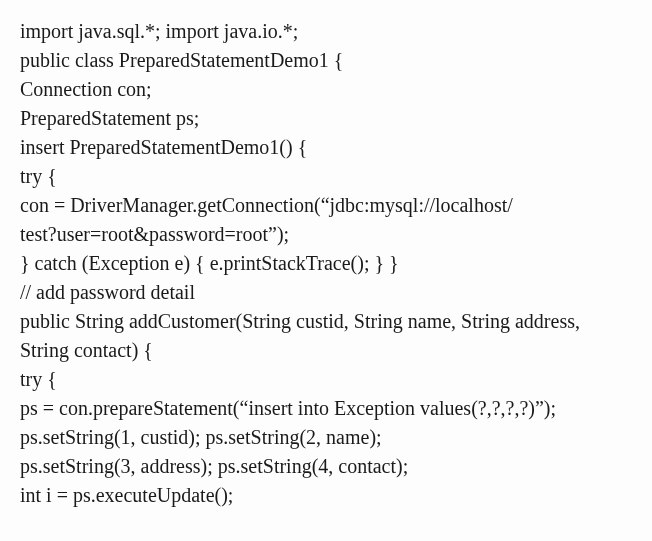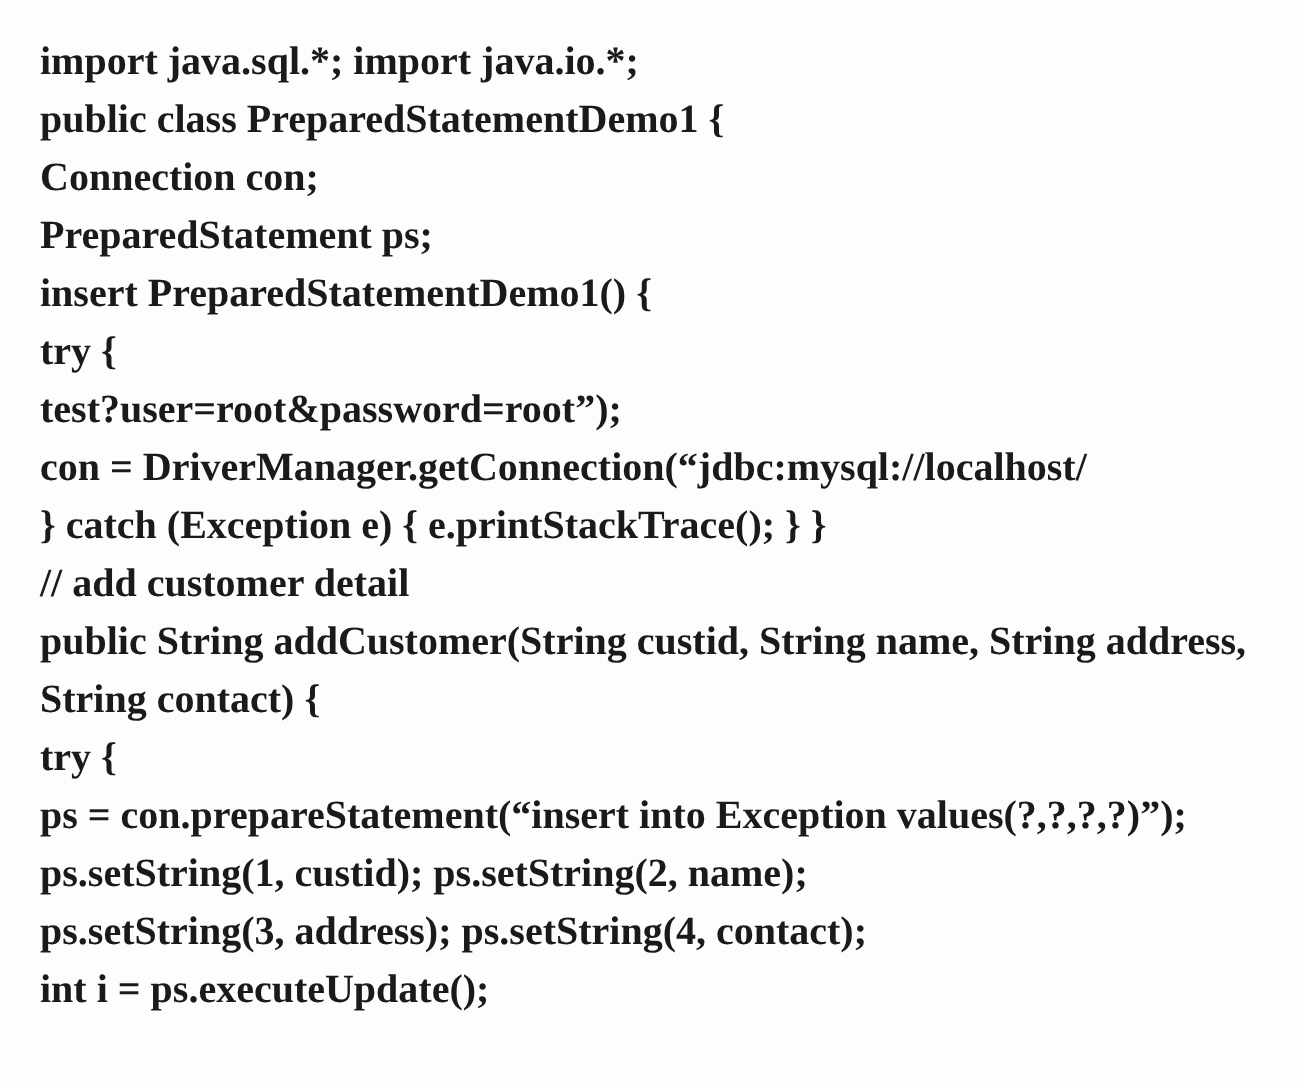--- a/index.html
+++ b/index.html
@@ -10,37 +10,36 @@
       line-height: 1.35;
       color: #1a1a1a;
       background: #fdfdfd;
       width: 652px;
       box-sizing: border-box;
     }
     .code-line {
       white-space: normal;
       word-wrap: break-word;
       margin-bottom: 2px;
-      font-weight: bold;
     }
   </style>
 </head>
 <body>
 
 <div>
   <div class="code-line">import java.sql.*; import java.io.*;</div>
   <div class="code-line">public class PreparedStatementDemo1 {</div>
   <div class="code-line">Connection con;</div>
   <div class="code-line">PreparedStatement ps;</div>
   <div class="code-line">insert PreparedStatementDemo1() {</div>
   <div class="code-line">try {</div>
+  <div class="code-line">con = DriverManager.getConnection(“jdbc:mysql://localhost/</div>
   <div class="code-line">test?user=root&amp;password=root”);</div>
-  <div class="code-line">con = DriverManager.getConnection(“jdbc:mysql://localhost/</div>
   <div class="code-line">} catch (Exception e) { e.printStackTrace(); } }</div>
-  <div class="code-line">// add customer detail</div>
+  <div class="code-line">// add password detail</div>
   <div class="code-line">public String addCustomer(String custid, String name, String address,</div>
   <div class="code-line">String contact) {</div>
   <div class="code-line">try {</div>
   <div class="code-line">ps = con.prepareStatement(“insert into Exception values(?,?,?,?)”);</div>
   <div class="code-line">ps.setString(1, custid); ps.setString(2, name);</div>
   <div class="code-line">ps.setString(3, address); ps.setString(4, contact);</div>
   <div class="code-line">int i = ps.executeUpdate();</div>
 
 </div>
 

